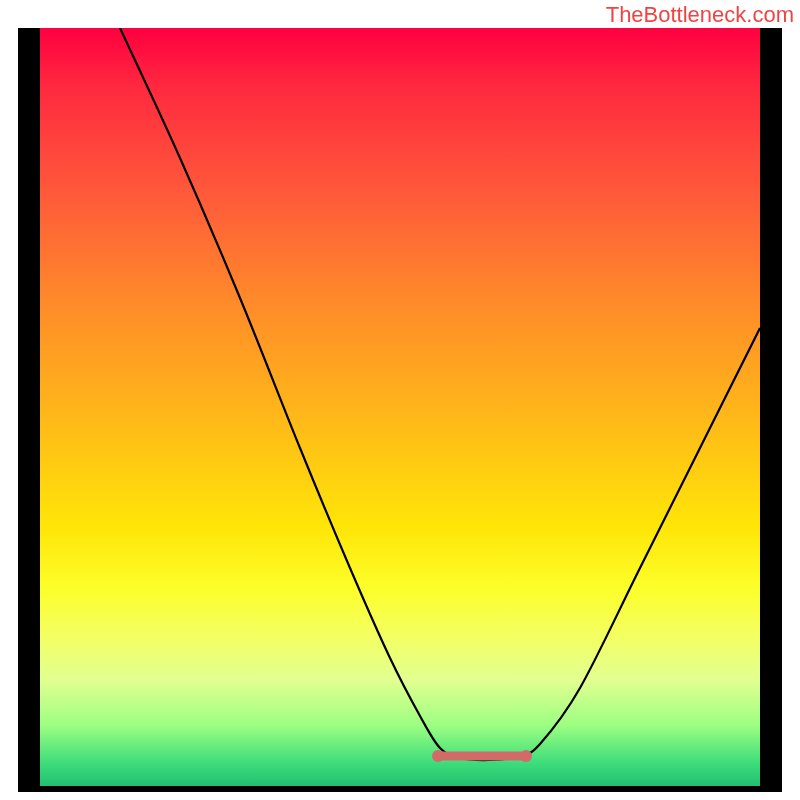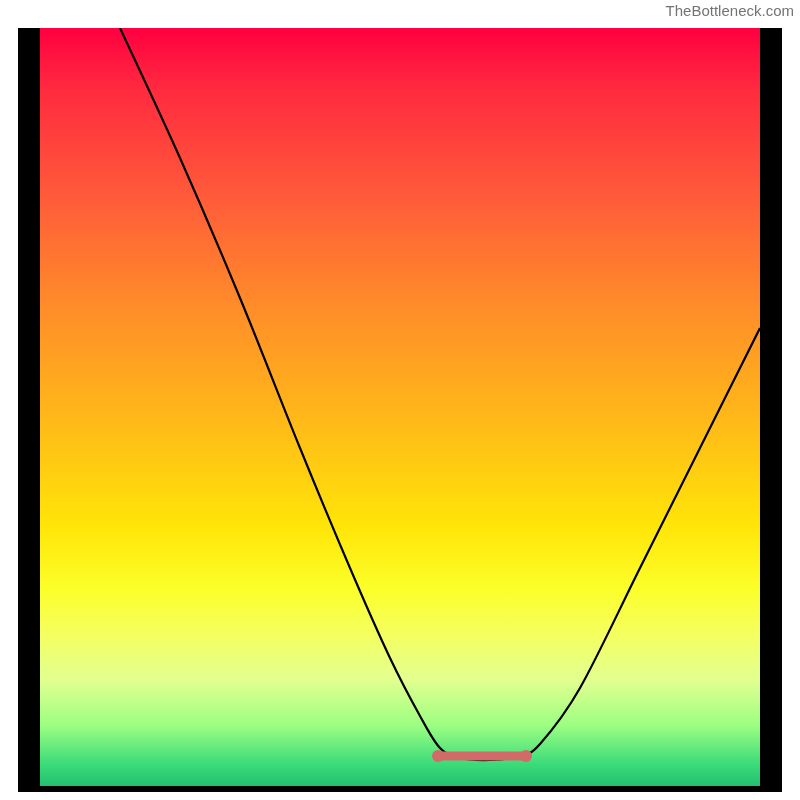--- a/index.html
+++ b/index.html
@@ -13,22 +13,22 @@
   .stage {
     position: relative;
     width: 800px;
     height: 800px;
   }
   .watermark {
     position: absolute;
     top: 2px;
     right: 6px;
     font-family: Arial, Helvetica, sans-serif;
-    font-size: 15px;
-    color: #737373;
+    font-size: 22px;
+    color: #ef4444;
     z-index: 10;
   }
   .plot-frame {
     position: absolute;
     left: 18px;
     top: 28px;
     width: 764px;
     height: 764px;
     background: #000;
     overflow: hidden;

